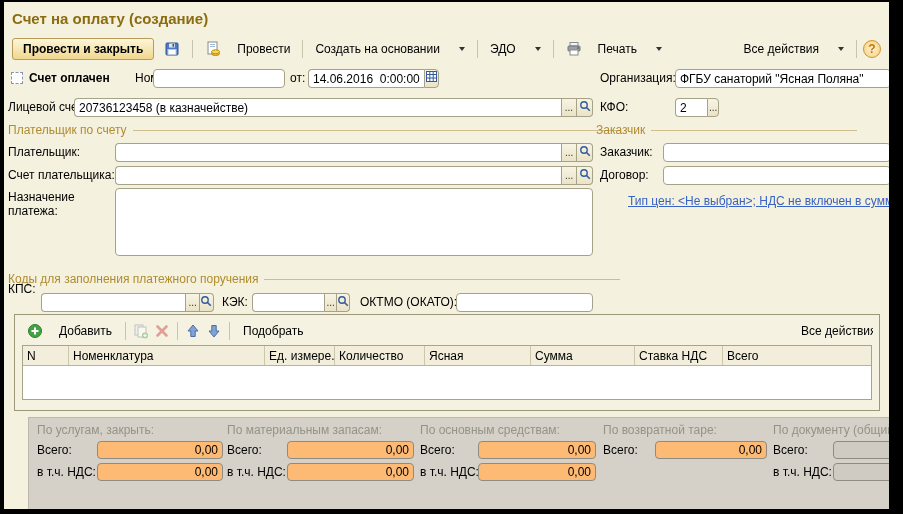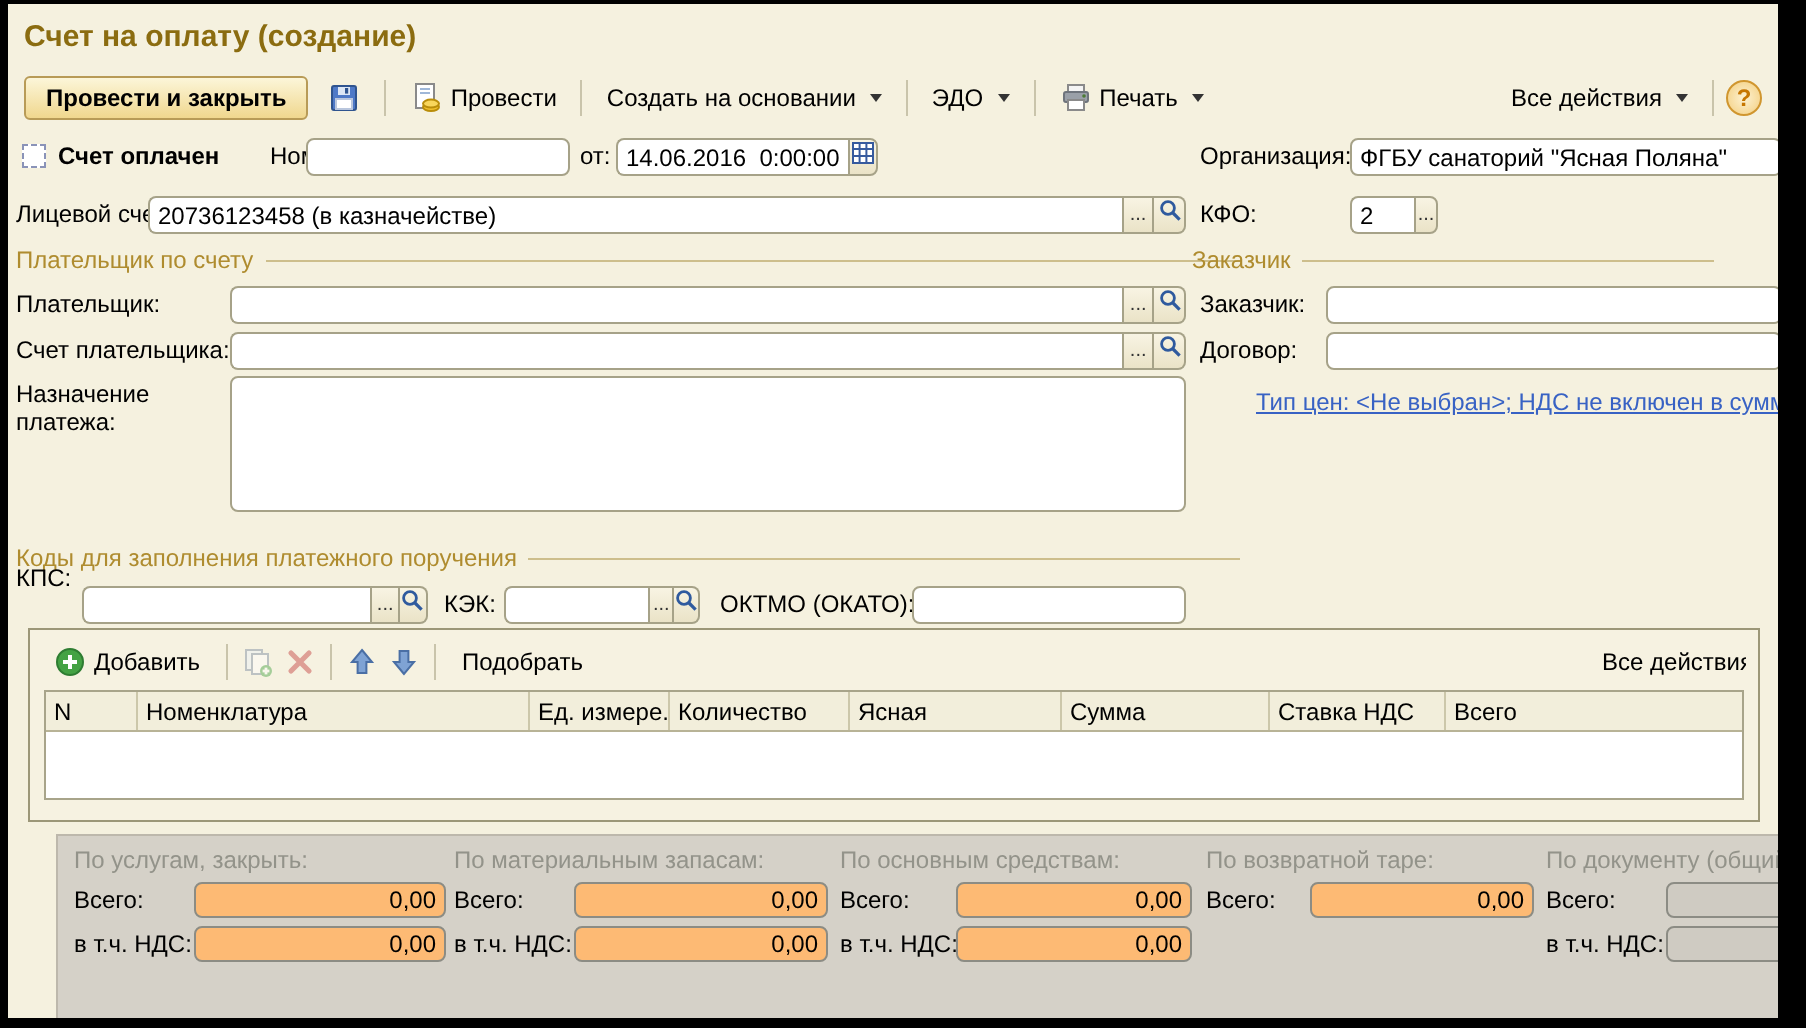--- a/index.html
+++ b/index.html
@@ -8,21 +8,21 @@
   .window { position:absolute; left:4px; top:2px; width:885px; height:507px; background:#F5F1DF; overflow:hidden; display:flex; flex-direction:column; }
 
   
   .title { font-size:15px; font-weight:bold; color:#8B6C10; padding:8px 0 6px 8px; height:34px; }
 
   
   .cmdbar { display:flex; align-items:center; gap:4px; padding:0 8px 4px 8px; height:30px; }
   .sep { width:1px; height:18px; background:#C9C4AB; margin:0 2px; }
   .btn-main { font-weight:bold; font-size:12px; padding:3px 10px; border:1px solid #B89B57; border-radius:3px;
               background:linear-gradient(#FCF6D9,#F0D78E); cursor:default; }
-  .tbtn { display:flex; align-items:center; gap:4px; padding:2px 5px; border:1px solid transparent; border-radius:2px; cursor:default; white-space:nowrap; }
+  .tbtn { display:flex; align-items:center; gap:16px; padding:2px 5px; border:1px solid transparent; border-radius:2px; cursor:default; white-space:nowrap; }
   .arrow-down { display:inline-block; width:0; height:0; border-left:3px solid transparent; border-right:3px solid transparent; border-top:4px solid #333; margin-left:3px; }
   .spacer { flex:1; }
   .help-circle { width:18px; height:18px; border-radius:50%; border:1px solid #D0962F; background:radial-gradient(#FDF2D2,#F3CE7E);
                  color:#C67600; font-weight:bold; font-size:12px; display:flex; align-items:center; justify-content:center; }
 
   
   .form-area { position:relative; height:248px; flex:none; }
   .abs { position:absolute; }
   .lbl { font-size:12px; white-space:nowrap; }
   .blbl { font-weight:bold; }

